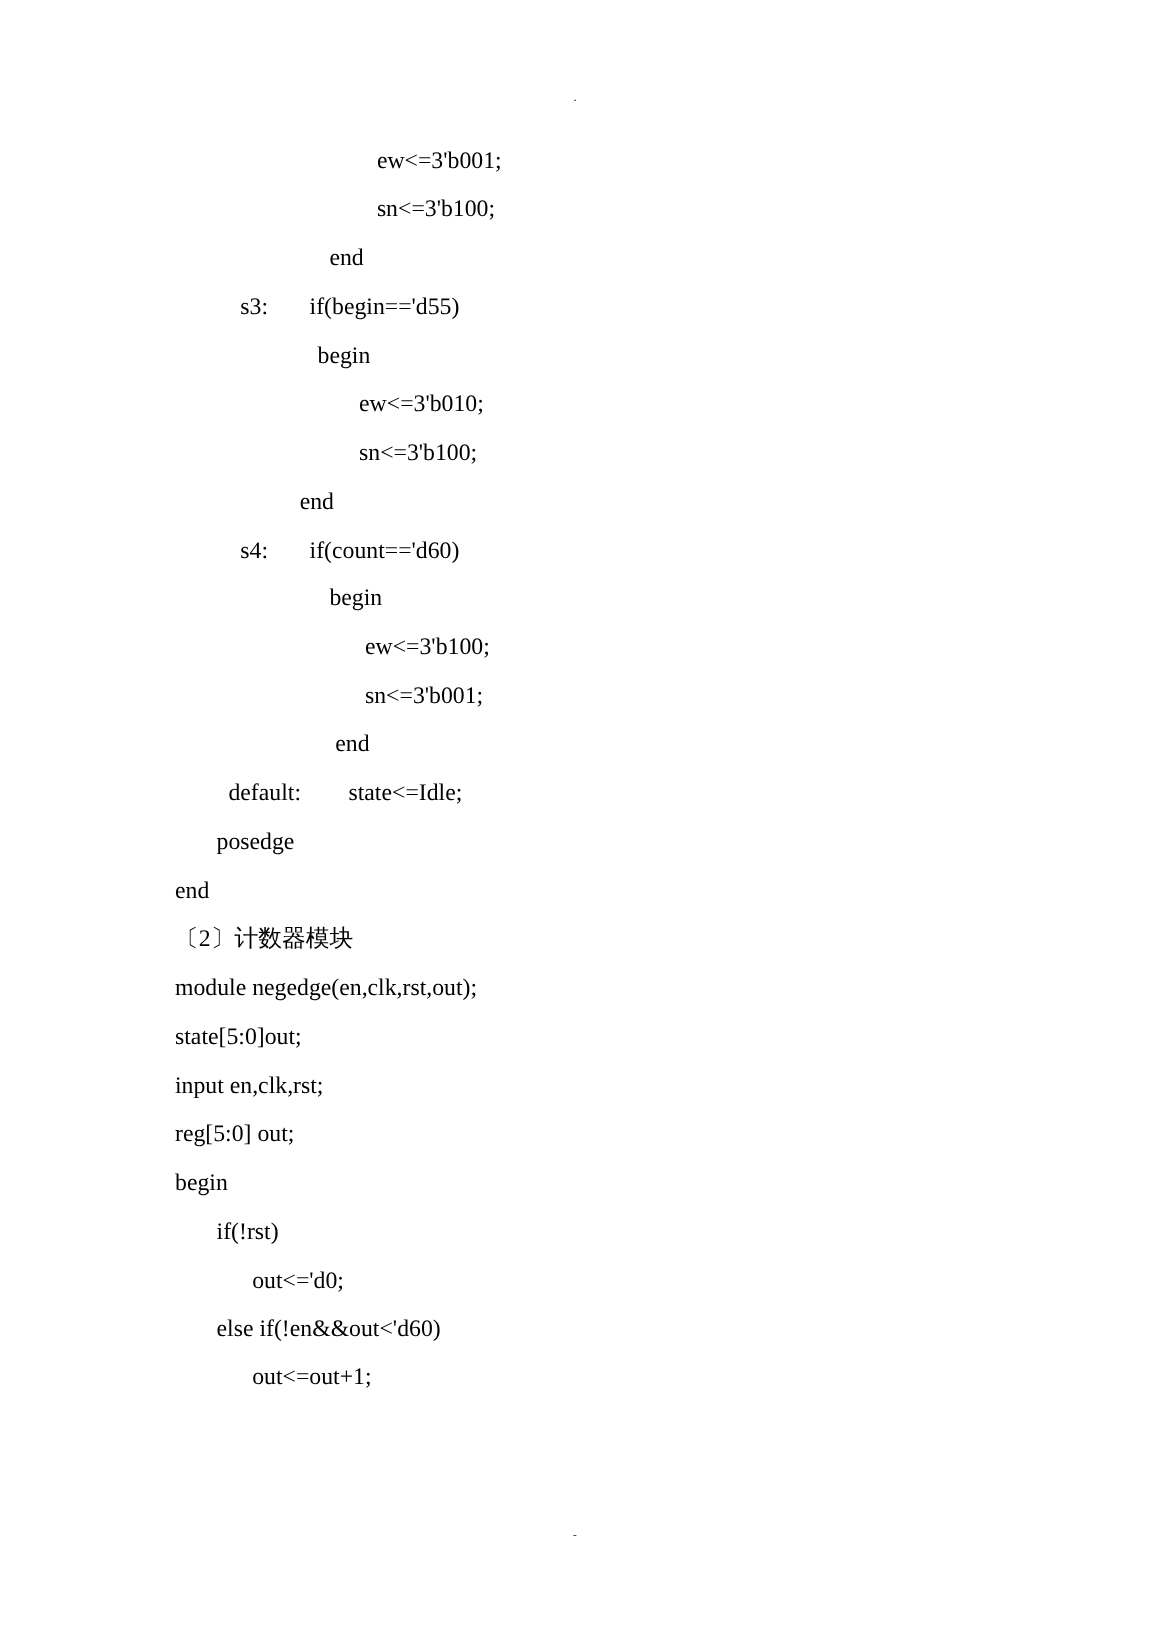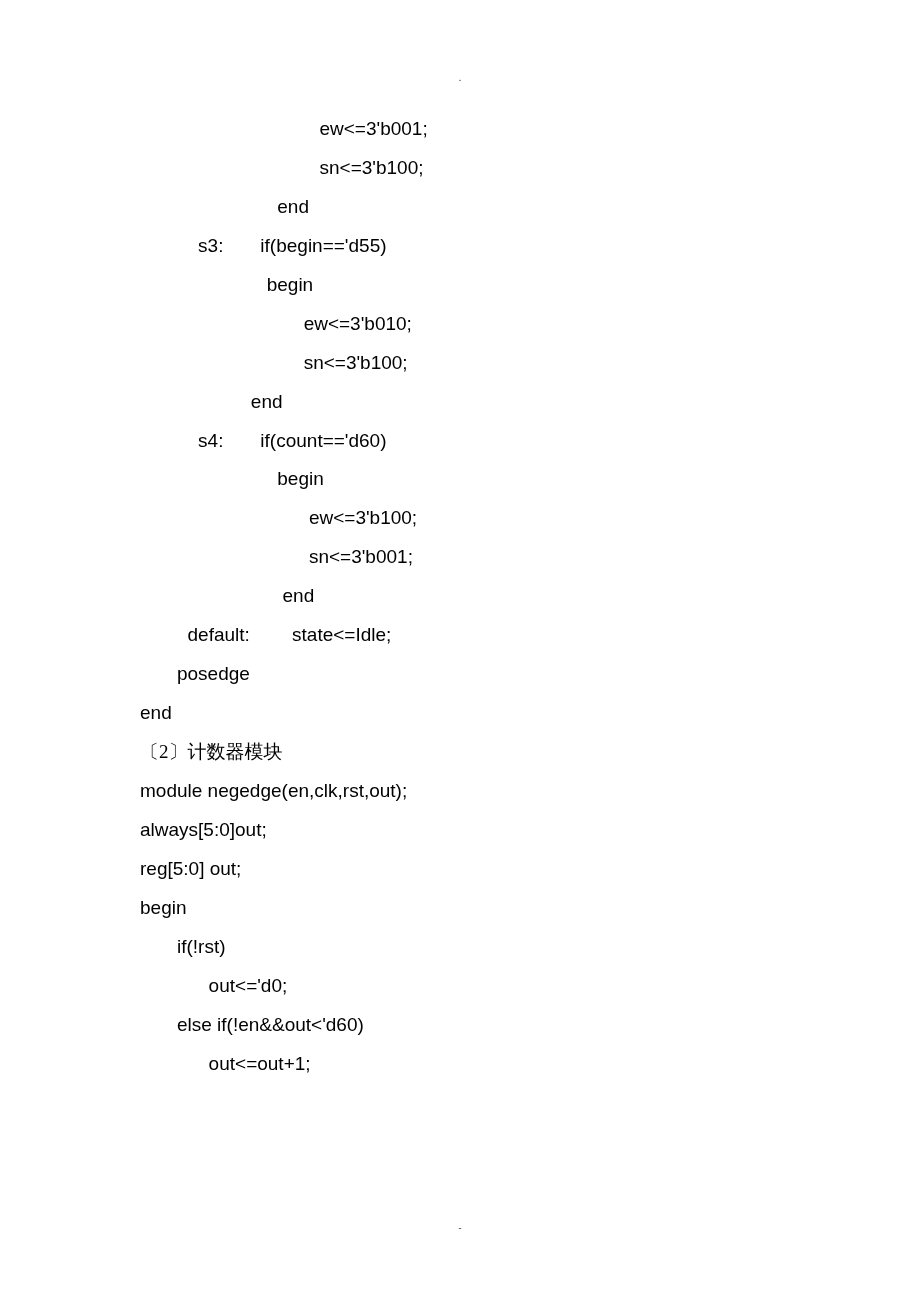--- a/index.html
+++ b/index.html
@@ -13,21 +13,21 @@
   }
   .page {
     width: 920px;
     min-height: 1302px;
     box-sizing: border-box;
     padding: 110px 140px 60px 140px;
     position: relative;
   }
   .code-line {
     white-space: pre;
-    font-family: Liberation Sans, sans-serif;
+    font-family: Liberation Serif, serif;
   }
   .top-dot {
     position: absolute;
     top: 68px;
     left: 50%;
     transform: translateX(-50%);
     font-size: 10px;
     color: #333;
   }
   .bottom-dash {
@@ -60,21 +60,22 @@
   <div class="code-line">                          begin</div>
   <div class="code-line">                                ew&lt;=3'b100;</div>
   <div class="code-line">                                sn&lt;=3'b001;</div>
   <div class="code-line">                           end</div>
   <div class="code-line">         default:        state&lt;=Idle;</div>
   <div class="code-line">       posedge</div>
   <div class="code-line">end</div>
   <div class="code-line"></div>
   <div class="code-line cjk">〔2〕计数器模块</div>
   <div class="code-line">module negedge(en,clk,rst,out);</div>
-  <div class="code-line">always[5:0]out;</div>
+  <div class="code-line">state[5:0]out;</div>
+  <div class="code-line">input en,clk,rst;</div>
   <div class="code-line">reg[5:0] out;</div>
   <div class="code-line"></div>
   <div class="code-line">begin</div>
   <div class="code-line">       if(!rst)</div>
   <div class="code-line">             out&lt;='d0;</div>
   <div class="code-line">       else if(!en&amp;&amp;out&lt;'d60)</div>
   <div class="code-line">             out&lt;=out+1;</div>
 
   <div class="bottom-dash">-</div>
 </div>

